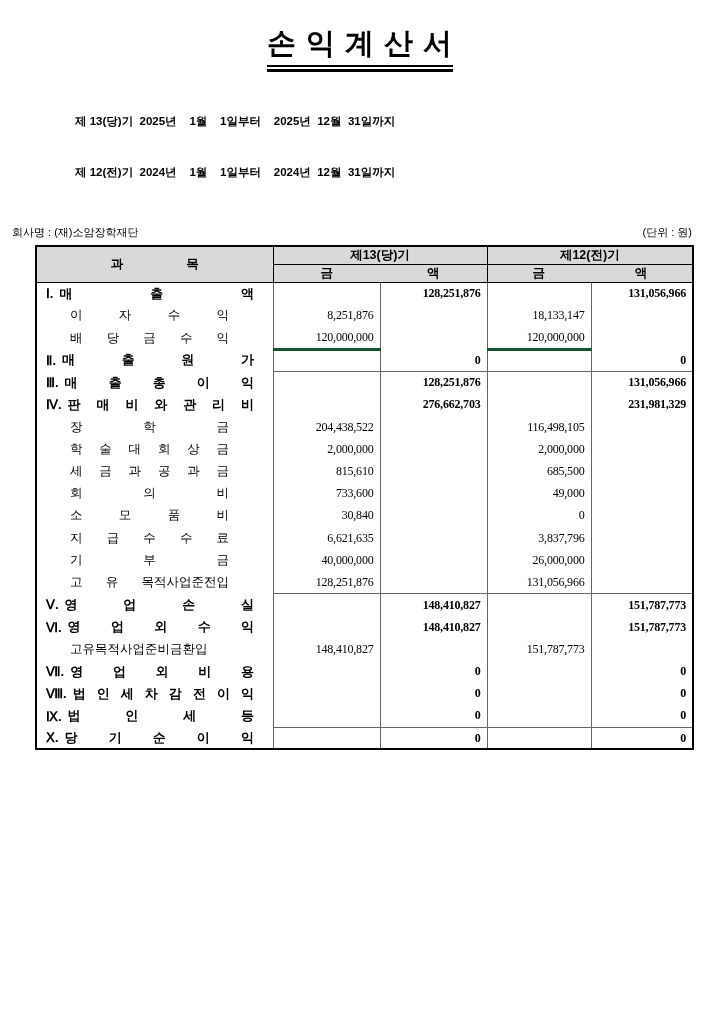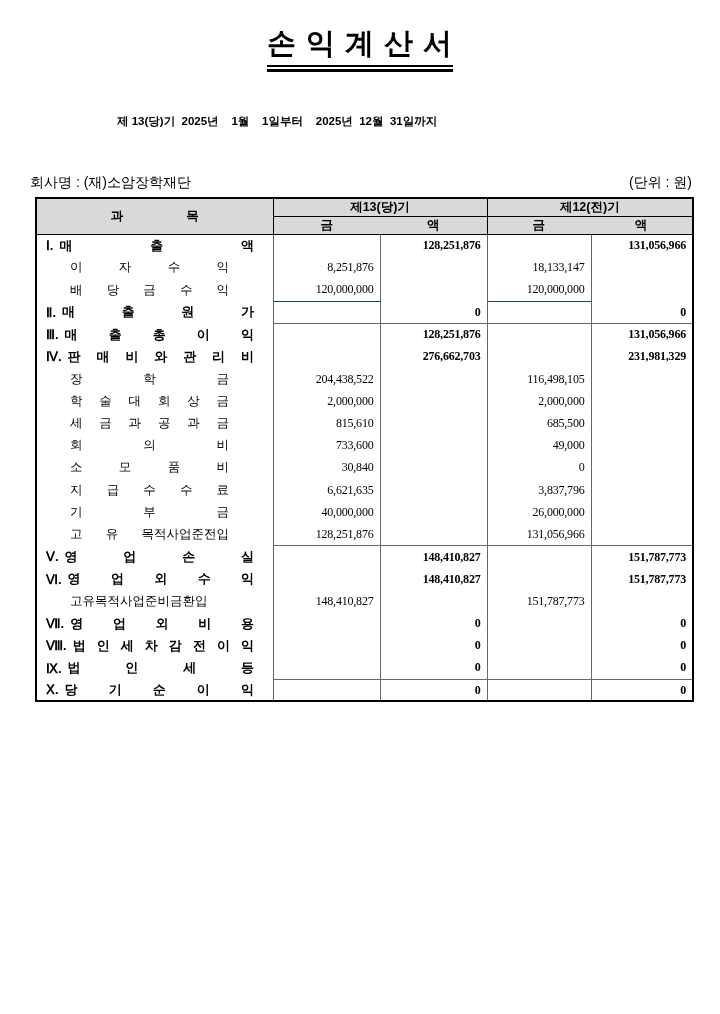--- a/index.html
+++ b/index.html
@@ -14,26 +14,26 @@
   .title-block { text-align:center; padding-top:24px; }
   .title-inner { display:inline-block; }
   .doc-title {
     margin:0; font-size:29px; font-weight:bold; letter-spacing:1px;
     white-space:pre; font-family:"Liberation Sans", sans-serif;
   }
   .ul-thin  { height:2px; background:#000; margin-top:1px; }
   .ul-thick { height:3px; background:#000; margin-top:2px; }
 
   
-  .periods { margin:7px 0 0 117px; font-size:11.5px; font-weight:bold;
+  .periods { margin:7px 0 0 75px; font-size:11.5px; font-weight:bold;
              line-height:17px; white-space:pre; }
 
   
   .meta { display:flex; justify-content:space-between;
-          padding:0 28px 0 30px; margin-top:10px; font-size:14px; }
+          padding:0 28px 0 12px; margin-top:10px; font-size:11px; }
 
   
   table.stmt {
     margin:5px 0 0 35px; width:657px; border-collapse:collapse;
     table-layout:fixed; border:2px solid #000;
   }
   thead th {
     background:#d9d9d9; border:1px solid #000; padding:0;
     height:16px; font-size:12.5px; font-weight:bold; text-align:center;
     vertical-align:middle;
@@ -42,21 +42,21 @@
   .amount-halves { display:flex; width:100%; }
   .amount-halves span { flex:1; text-align:center; }
 
   tbody td { padding:0; height:22.24px; vertical-align:middle; }
   td.c1, td.c2, td.c3, td.c4 { border-right:1px solid #666; }
 
   td.num { font-family:"Liberation Serif", serif; font-size:12px;
            text-align:right; padding-right:6px; letter-spacing:-0.2px; }
   td.total { font-weight:bold; }
 
-  tr.rule-detail td.c2, tr.rule-detail td.c4 { border-bottom:1px solid #14532d; }
+  tr.rule-detail td.c2, tr.rule-detail td.c4 { border-bottom:3px solid #14532d; }
   tr.rule-full td.c2, tr.rule-full td.c3,
   tr.rule-full td.c4, tr.rule-full td.c5 { border-bottom:1px solid #666; }
 
   .acct-main { display:flex; margin-left:9px;  width:208px;
                font-size:13px;   font-weight:bold; align-items:center; }
   .acct-sub  { display:flex; margin-left:33px; width:159px;
                font-size:12.5px; align-items:center; }
   .acct-main .pfx { margin-right:6px; }
   .jspan { flex:1; display:flex; justify-content:space-between; }
 </style>
@@ -68,20 +68,21 @@
   <div class="title-block">
     <div class="title-inner">
       <h1 class="doc-title">손 익 계 산 서</h1>
       <div class="ul-thin"></div>
       <div class="ul-thick"></div>
     </div>
   </div>
 
   <div class="periods">
     <div>제 13(당)기  2025년    1월    1일부터    2025년  12월  31일까지</div>
+    <div>제 12(전)기  2024년    1월    1일부터    2024년  12월  31일까지</div>
   </div>
 
   <div class="meta">
     <span>회사명 : (재)소암장학재단</span>
     <span>(단위  :  원)</span>
   </div>
 
   <table class="stmt">
     <colgroup>
       <col style="width:237px">

